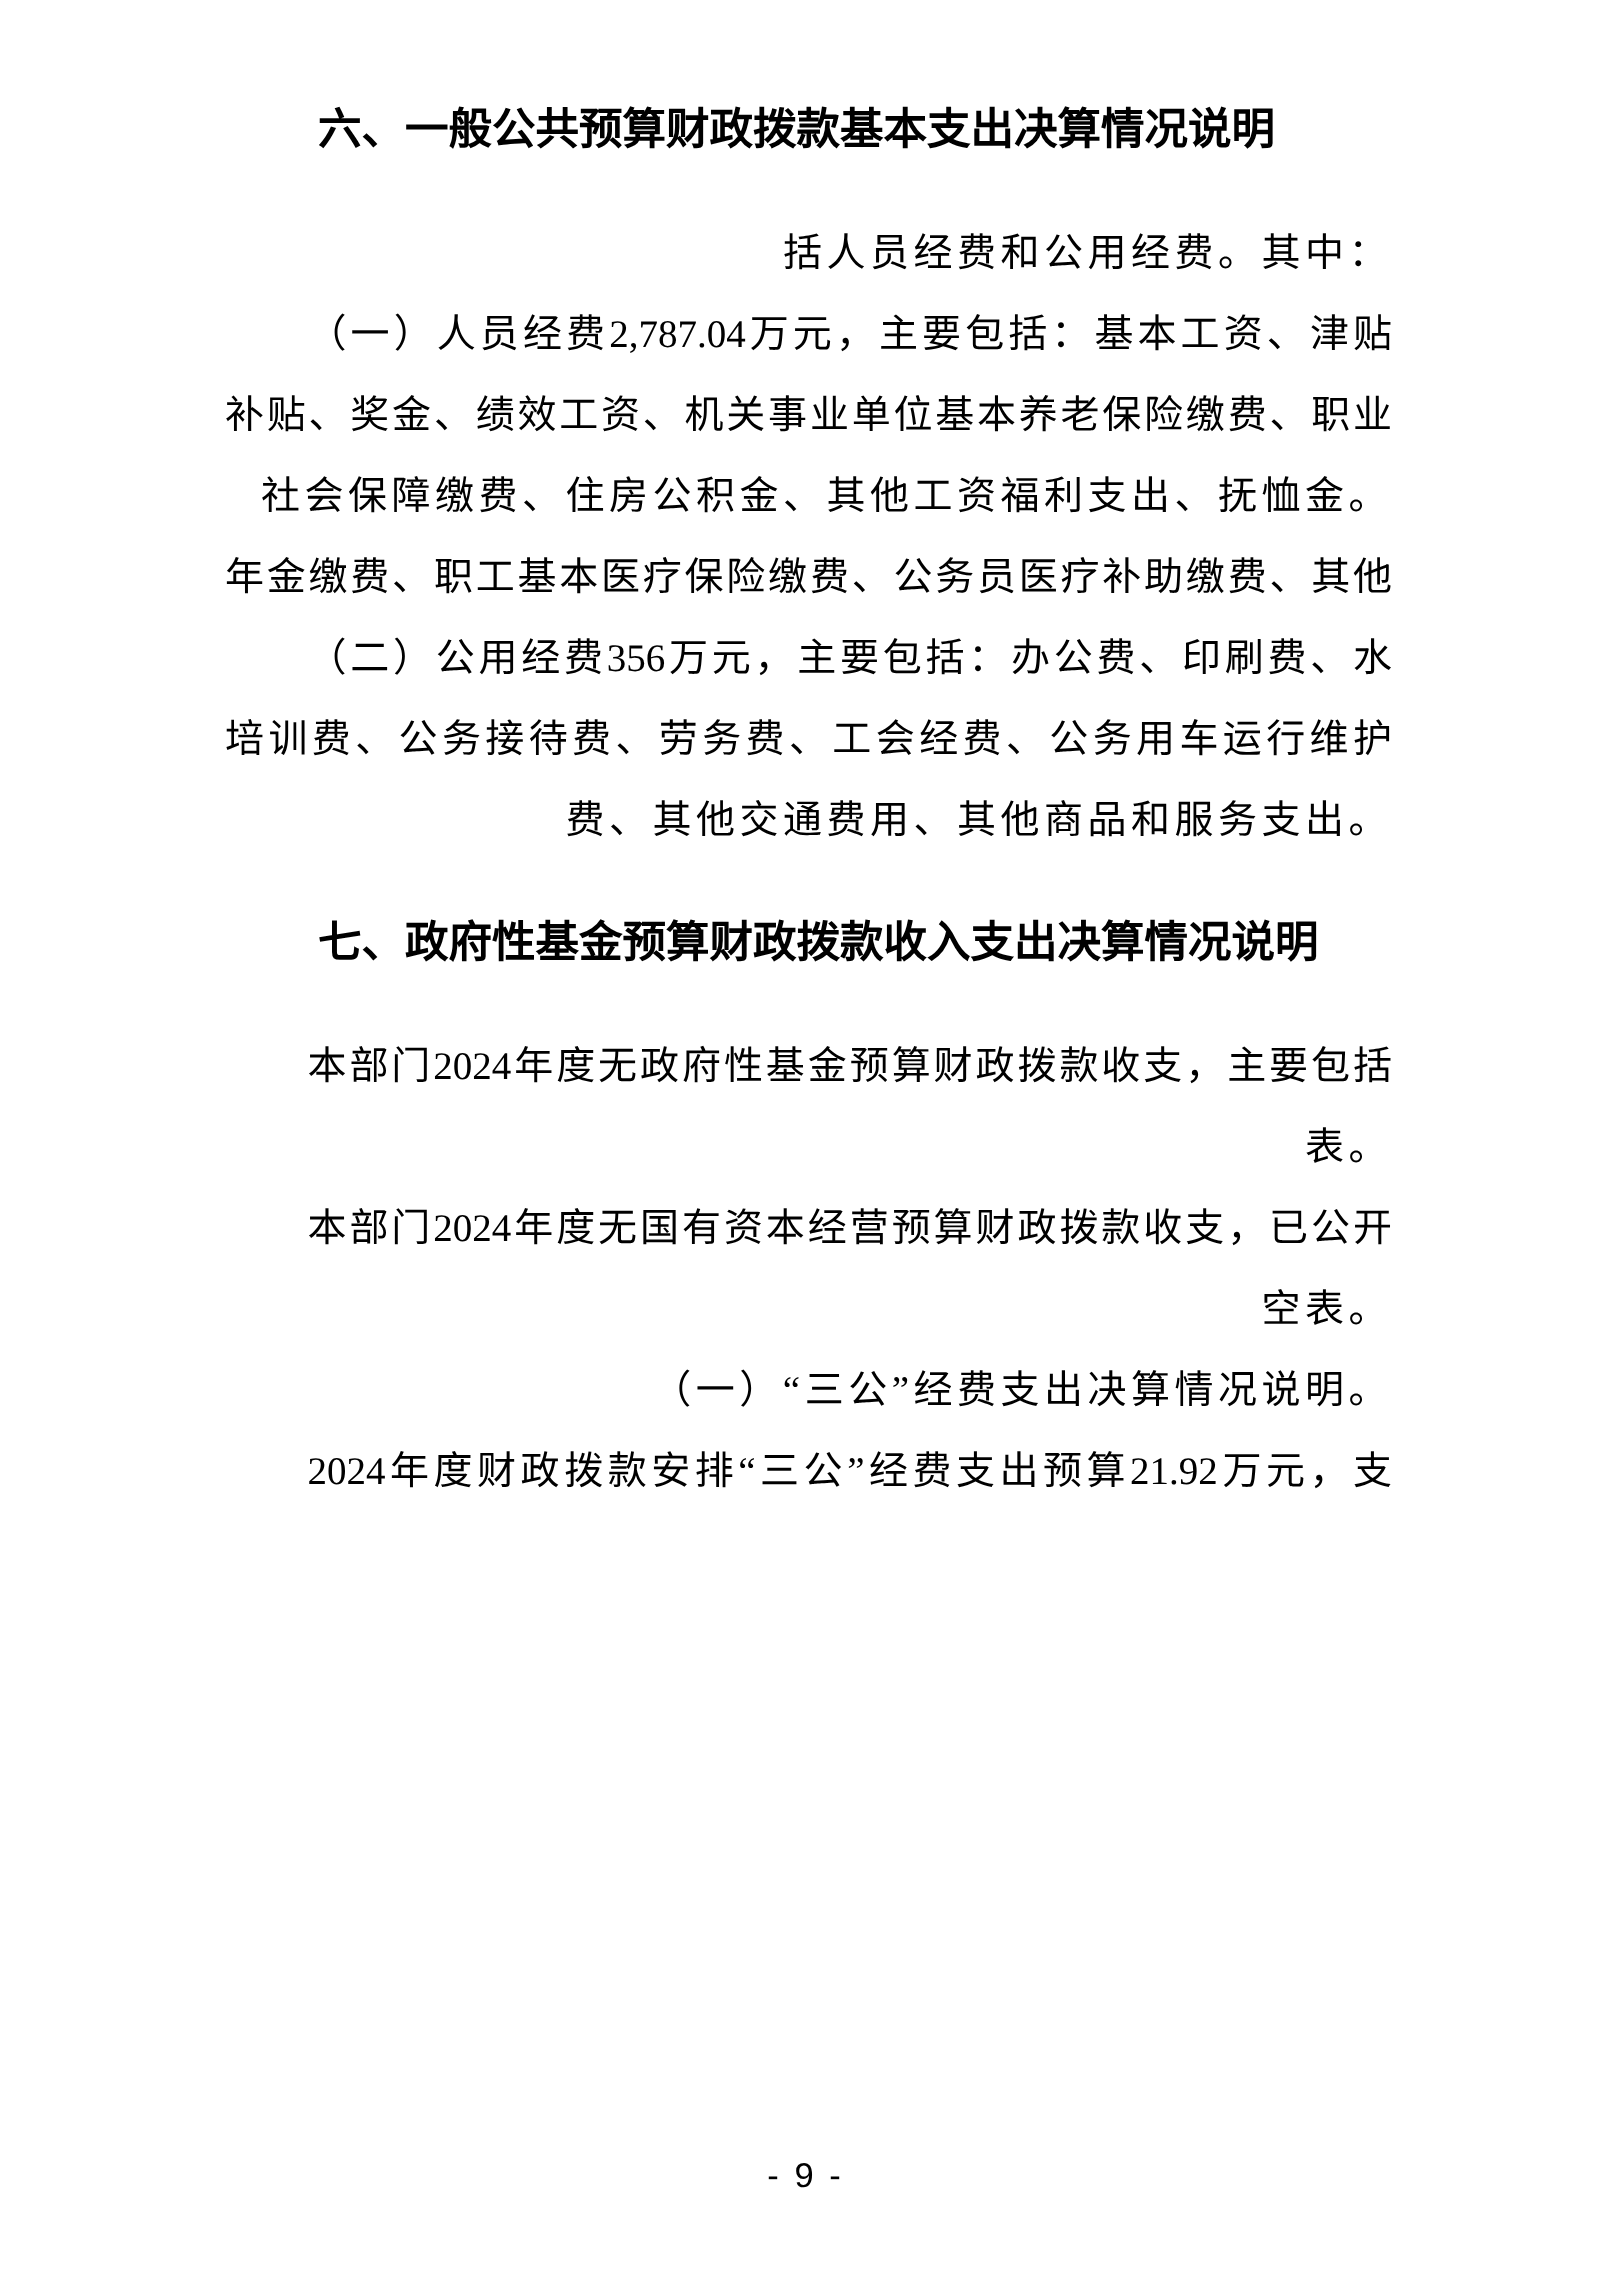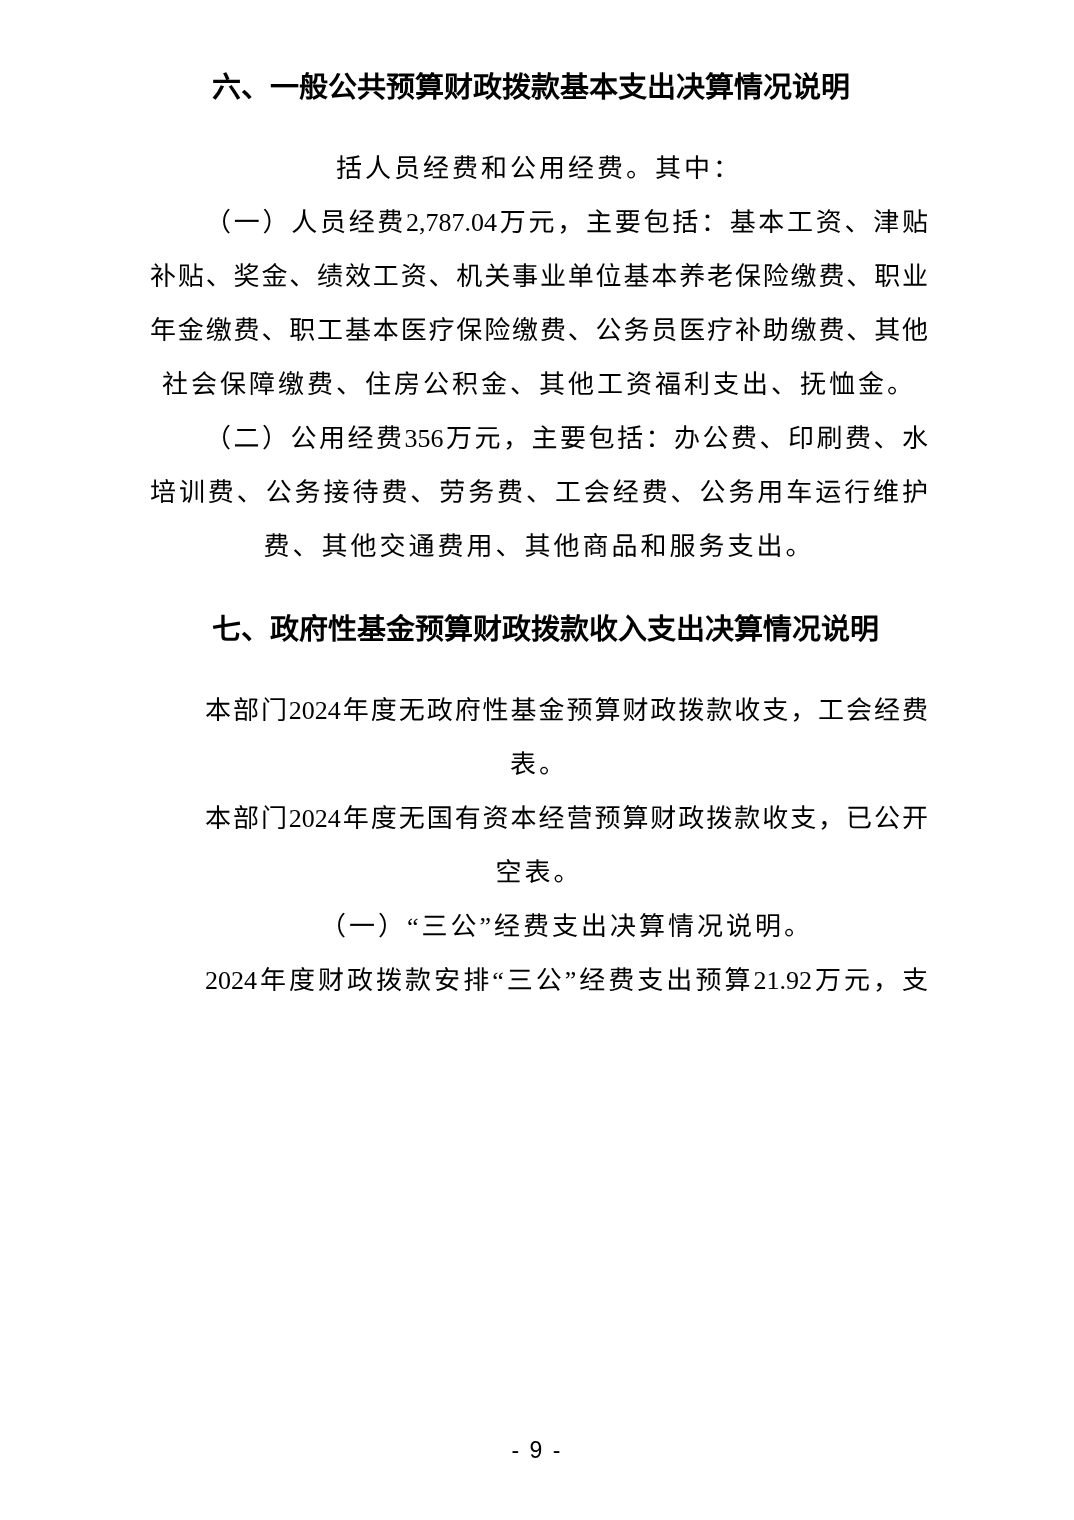--- a/index.html
+++ b/index.html
@@ -25,21 +25,21 @@
     color: #000000;
   }
   
   .fill {
     text-align: justify;
     text-align-last: justify;
   }
   
   .rest {
     letter-spacing: 3px;
-    text-align: center;
+    text-align: right;
   }
   .indent { text-indent: 55px; }
   
   .h {
     font-family: "Liberation Sans", sans-serif;
     font-weight: 700;
     font-size: 29px;
     letter-spacing: 0;
     text-align: left;
   }
@@ -69,36 +69,36 @@
       <div class="line h indent">六、一般公共预算财政拨款基本支出决算情况说明</div>
     </div>
 
     <div class="block">
       <div class="line rest">括人员经费和公用经费。其中：</div>
     </div>
 
     <div class="block">
       <div class="line fill indent">（一）人员经费2,787.04万元，主要包括：基本工资、津贴</div>
       <div class="line fill">补贴、奖金、绩效工资、机关事业单位基本养老保险缴费、职业</div>
+      <div class="line rest">社会保障缴费、住房公积金、其他工资福利支出、抚恤金。</div>
       <div class="line fill">年金缴费、职工基本医疗保险缴费、公务员医疗补助缴费、其他</div>
-      <div class="line rest">社会保障缴费、住房公积金、其他工资福利支出、抚恤金。</div>
     </div>
 
     <div class="block">
       <div class="line fill indent">（二）公用经费356万元，主要包括：办公费、印刷费、水</div>
       <div class="line fill">培训费、公务接待费、劳务费、工会经费、公务用车运行维护</div>
       <div class="line rest">费、其他交通费用、其他商品和服务支出。</div>
     </div>
 
     <div class="block heading">
       <div class="line h indent">七、政府性基金预算财政拨款收入支出决算情况说明</div>
     </div>
 
     <div class="block">
-      <div class="line fill indent">本部门2024年度无政府性基金预算财政拨款收支，工会经费</div>
+      <div class="line fill indent">本部门2024年度无政府性基金预算财政拨款收支，主要包括</div>
       <div class="line rest">表。</div>
     </div>
 
 
     <div class="block">
       <div class="line fill indent">本部门2024年度无国有资本经营预算财政拨款收支，已公开</div>
       <div class="line rest">空表。</div>
     </div>
 
 

